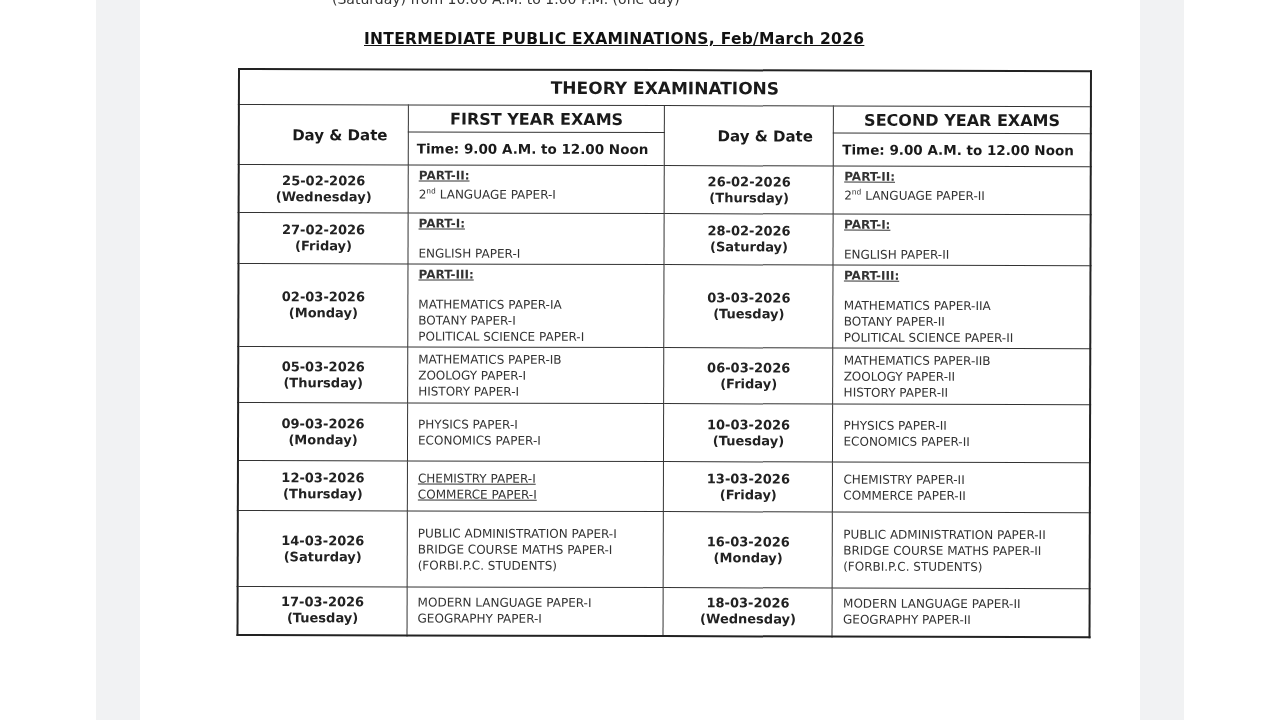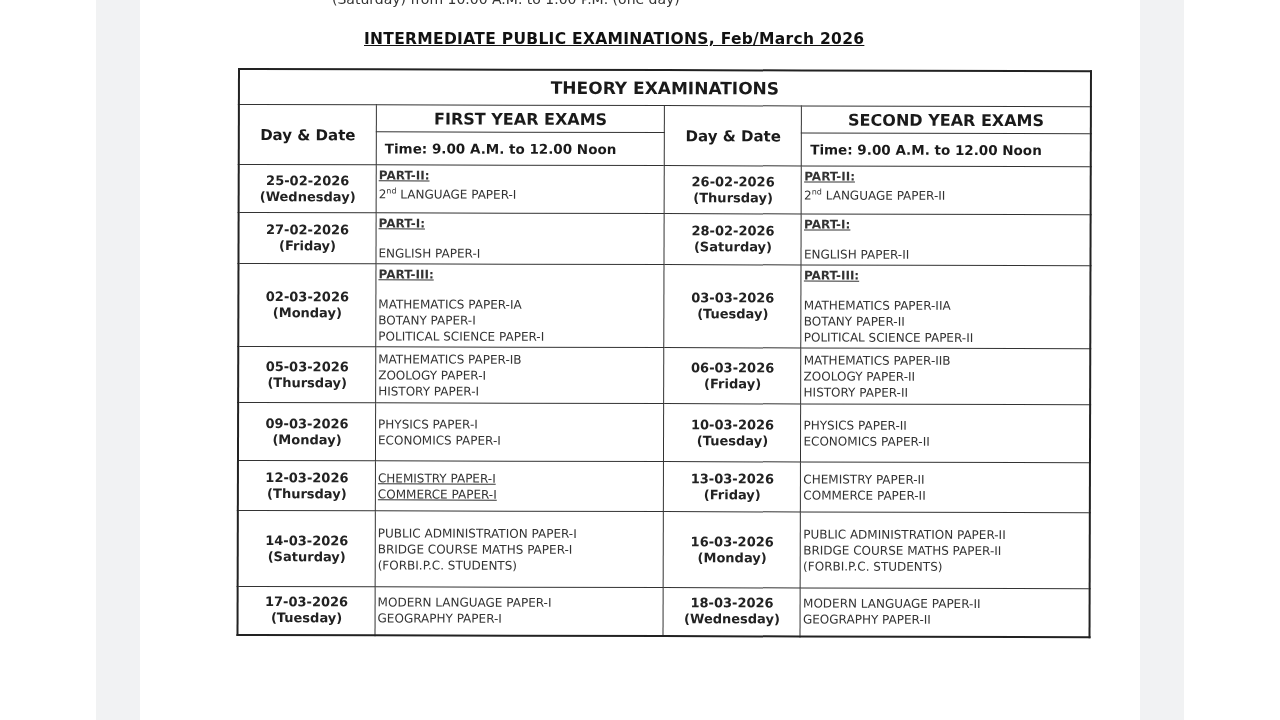--- a/index.html
+++ b/index.html
@@ -24,29 +24,29 @@
     letter-spacing:0.3px; color:#111; white-space:nowrap;
   }
   .tbl {
     position:absolute; left:98px; top:68px; width:854px;
     border:2px solid #222; border-collapse:collapse;
     transform:rotate(0.15deg); transform-origin:left top;
   }
   .tbl td, .tbl th { border:1.5px solid #333; padding:0; vertical-align:middle; }
   .tbl th { font-weight:bold; }
   .tbl .caption-cell { height:34px; text-align:center; font-size:17px; font-weight:bold; }
-  .tbl .dd-head { width:136px; font-size:15px; text-align:center; }
+  .tbl .dd-head { width:136px; font-size:15px; text-align:center;padding-left:32px; }
   .tbl .year-head { height:26px; font-size:16px; }
   .tbl .time-head { height:32px; font-size:13.5px; text-align:left; padding-left:8px; }
   .tbl .date-cell { text-align:center; font-size:13px; font-weight:bold; line-height:16px; color:#222; }
-  .tbl .exam-cell { padding:2px 2px; font-size:12px; line-height:16px; color:#333; vertical-align:top; }
+  .tbl .exam-cell { padding:2px 10px; font-size:12px; line-height:16px; color:#333; vertical-align:top; }
   .part { font-weight:bold; text-decoration:underline; display:block; }
   .subj { display:block; }
   .gap { display:block; height:14px; }
-  sup { font-size:8px; }
+  sup { font-size:8px;font-family:Liberation Mono, monospace; }
 
   .note1 {
     position:absolute; left:172px; top:655px; font-size:14.5px; color:#222;
     text-decoration:underline; white-space:nowrap;
   }
   .note2 {
     position:absolute; left:114px; top:685px; font-size:14.5px; color:#222;
     text-decoration:underline; white-space:nowrap;
   }
 </style>

